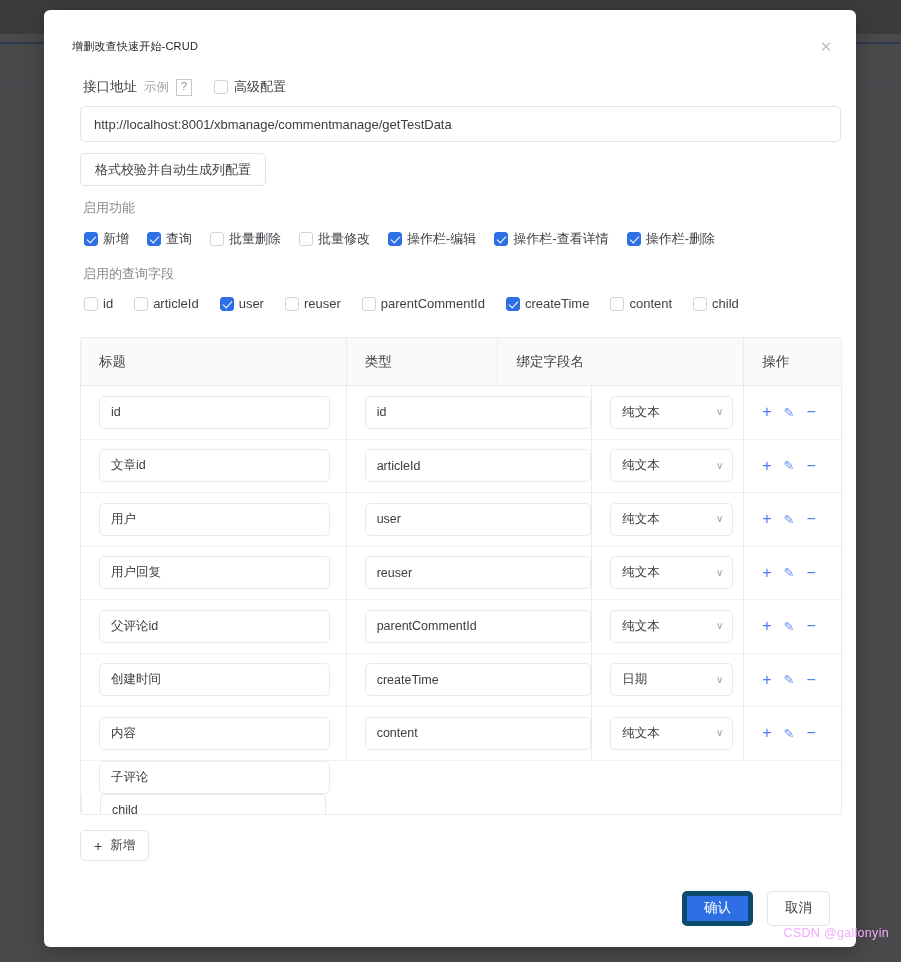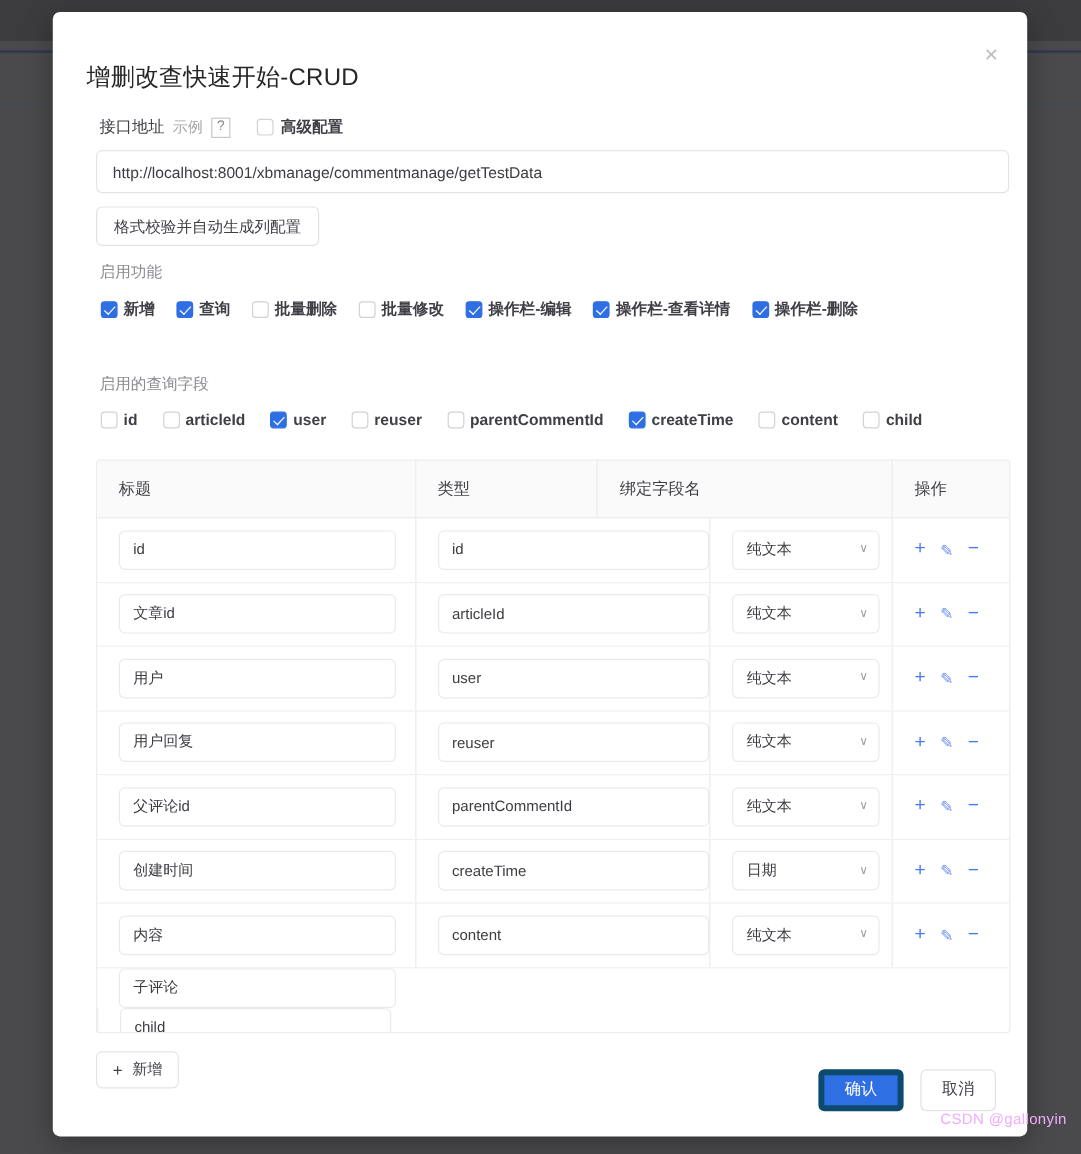--- a/index.html
+++ b/index.html
@@ -22,22 +22,22 @@
     position: absolute;
     left: 44px; top: 10px;
     width: 812px; height: 937px;
     background: #ffffff;
     border-radius: 6px;
     box-shadow: 0 6px 24px rgba(0,0,0,.28);
   }
 
   .modal-header { position: relative; padding: 26px 28px 0 28px; }
   .modal-title {
-    font-size: 20px; color: #262626; line-height: 20px;
-    font-weight: 400; letter-spacing: .2px; margin-top: 19px;
+    font-size: 11px; color: #262626; line-height: 20px;
+    font-weight: 400; letter-spacing: .2px;
   }
   .close-btn {
     position: absolute; right: 18px; top: 24px;
     width: 24px; height: 24px;
     display: flex; align-items: center; justify-content: center;
     color: #bfbfbf; font-size: 15px; line-height: 1;
     cursor: pointer; user-select: none;
   }
 
   .modal-body { padding: 0 36px; }
@@ -64,21 +64,21 @@
     display: inline-block; position: relative; flex: 0 0 auto;
     cursor: pointer;
   }
   .cb.on { background: #2f6fe4; border-color: #2f6fe4; }
   .cb.on::after {
     content: ""; position: absolute;
     left: 4px; top: 1px; width: 4px; height: 8px;
     border: solid #fff; border-width: 0 1.8px 1.8px 0;
     transform: rotate(43deg);
   }
-  .cb-label { font-size: 13px; color: #3f3f46; cursor: pointer; font-weight: bold; }
+  .cb-label { font-size: 13px; color: #3f3f46; cursor: pointer; }
 
   
   .url-input {
     margin-top: 10px;
     width: 761px; height: 36px;
     border: 1px solid #e3e5e8; border-radius: 5px;
     background: #fff;
     display: flex; align-items: center;
     padding: 0 13px;
     font-size: 13px; color: #3c3c43;
@@ -91,21 +91,21 @@
     height: 33px; padding: 0 14px;
     border: 1px solid #e0e2e6; border-radius: 5px;
     background: #fff; font-size: 13px; color: #3f3f46;
     cursor: pointer;
   }
 
   .section-label {
     margin-top: 13px; padding-left: 3px;
     font-size: 13px; color: #8a8a8f;
   }
-  .section-label.spaced { margin-top: 44px; }
+  .section-label.spaced { margin-top: 17px; }
 
   .cb-row {
     display: flex; align-items: center;
     gap: 6px; flex-wrap: nowrap;
     margin-top: 13px; padding-left: 4px;
   }
   .cb-item { display: flex; align-items: center; gap: 5px; margin-right: 12px; }
   .cb-row.fields .cb-item { margin-right: 15px; }
 
   

